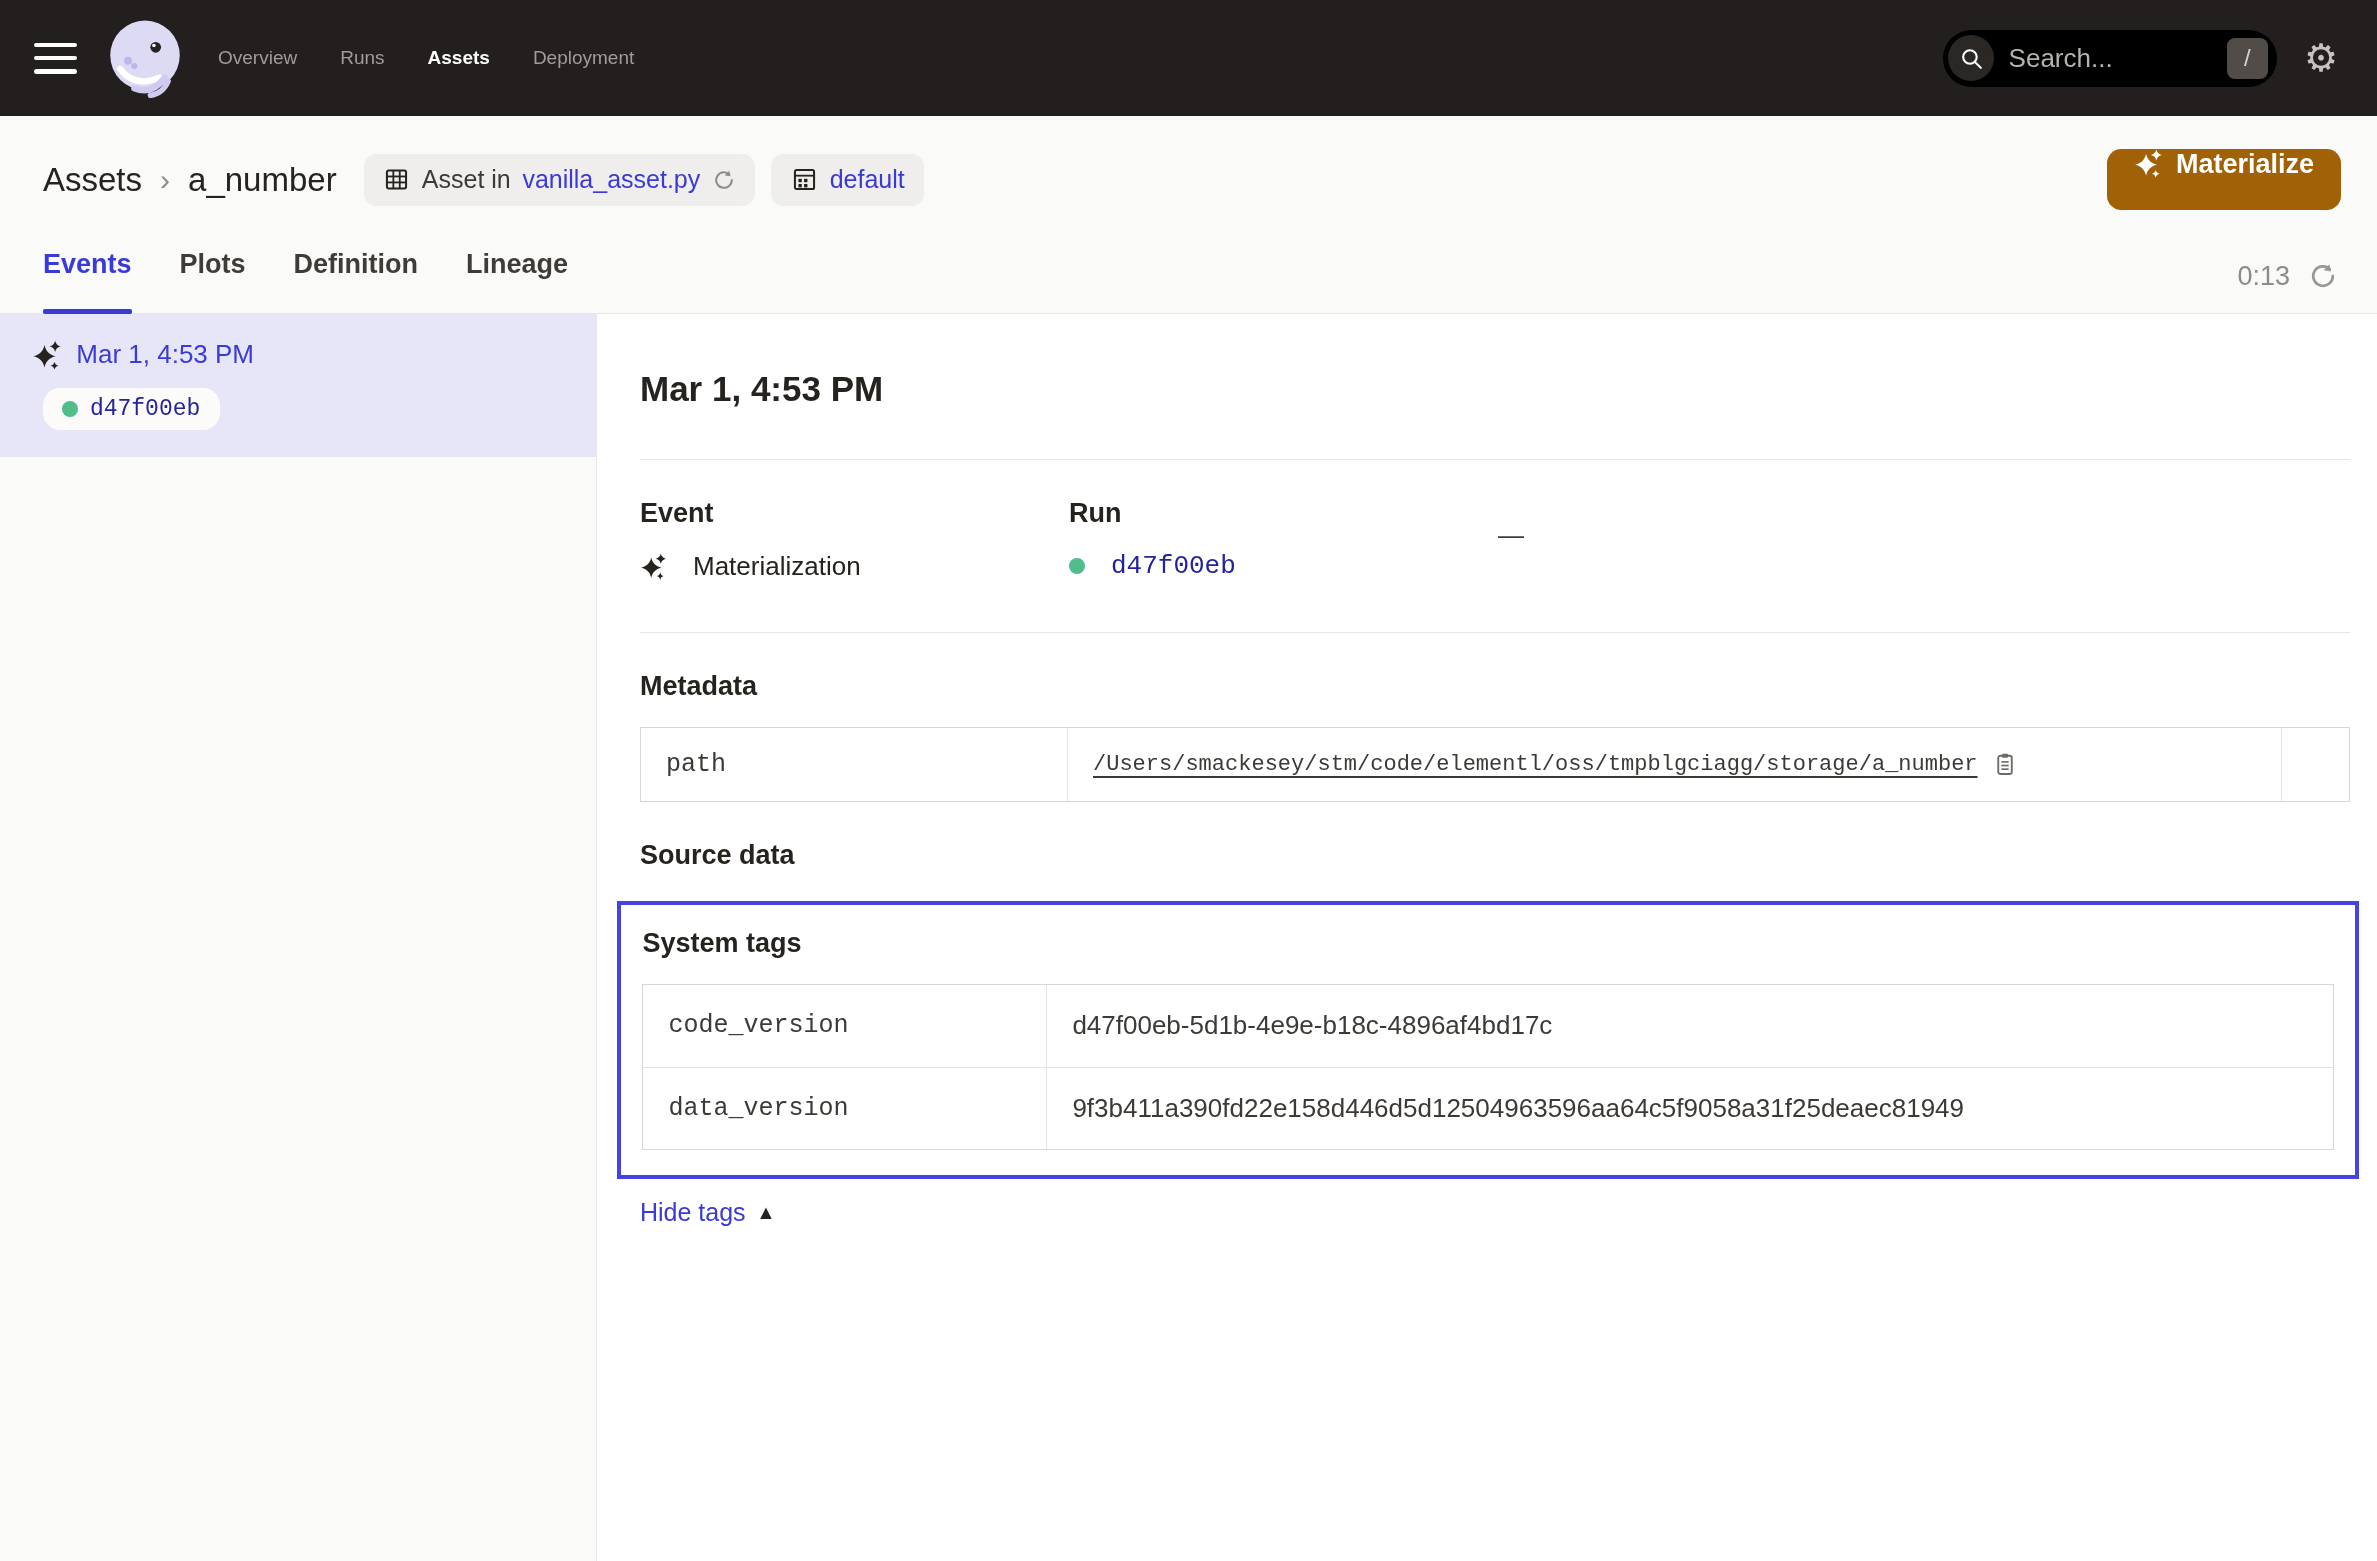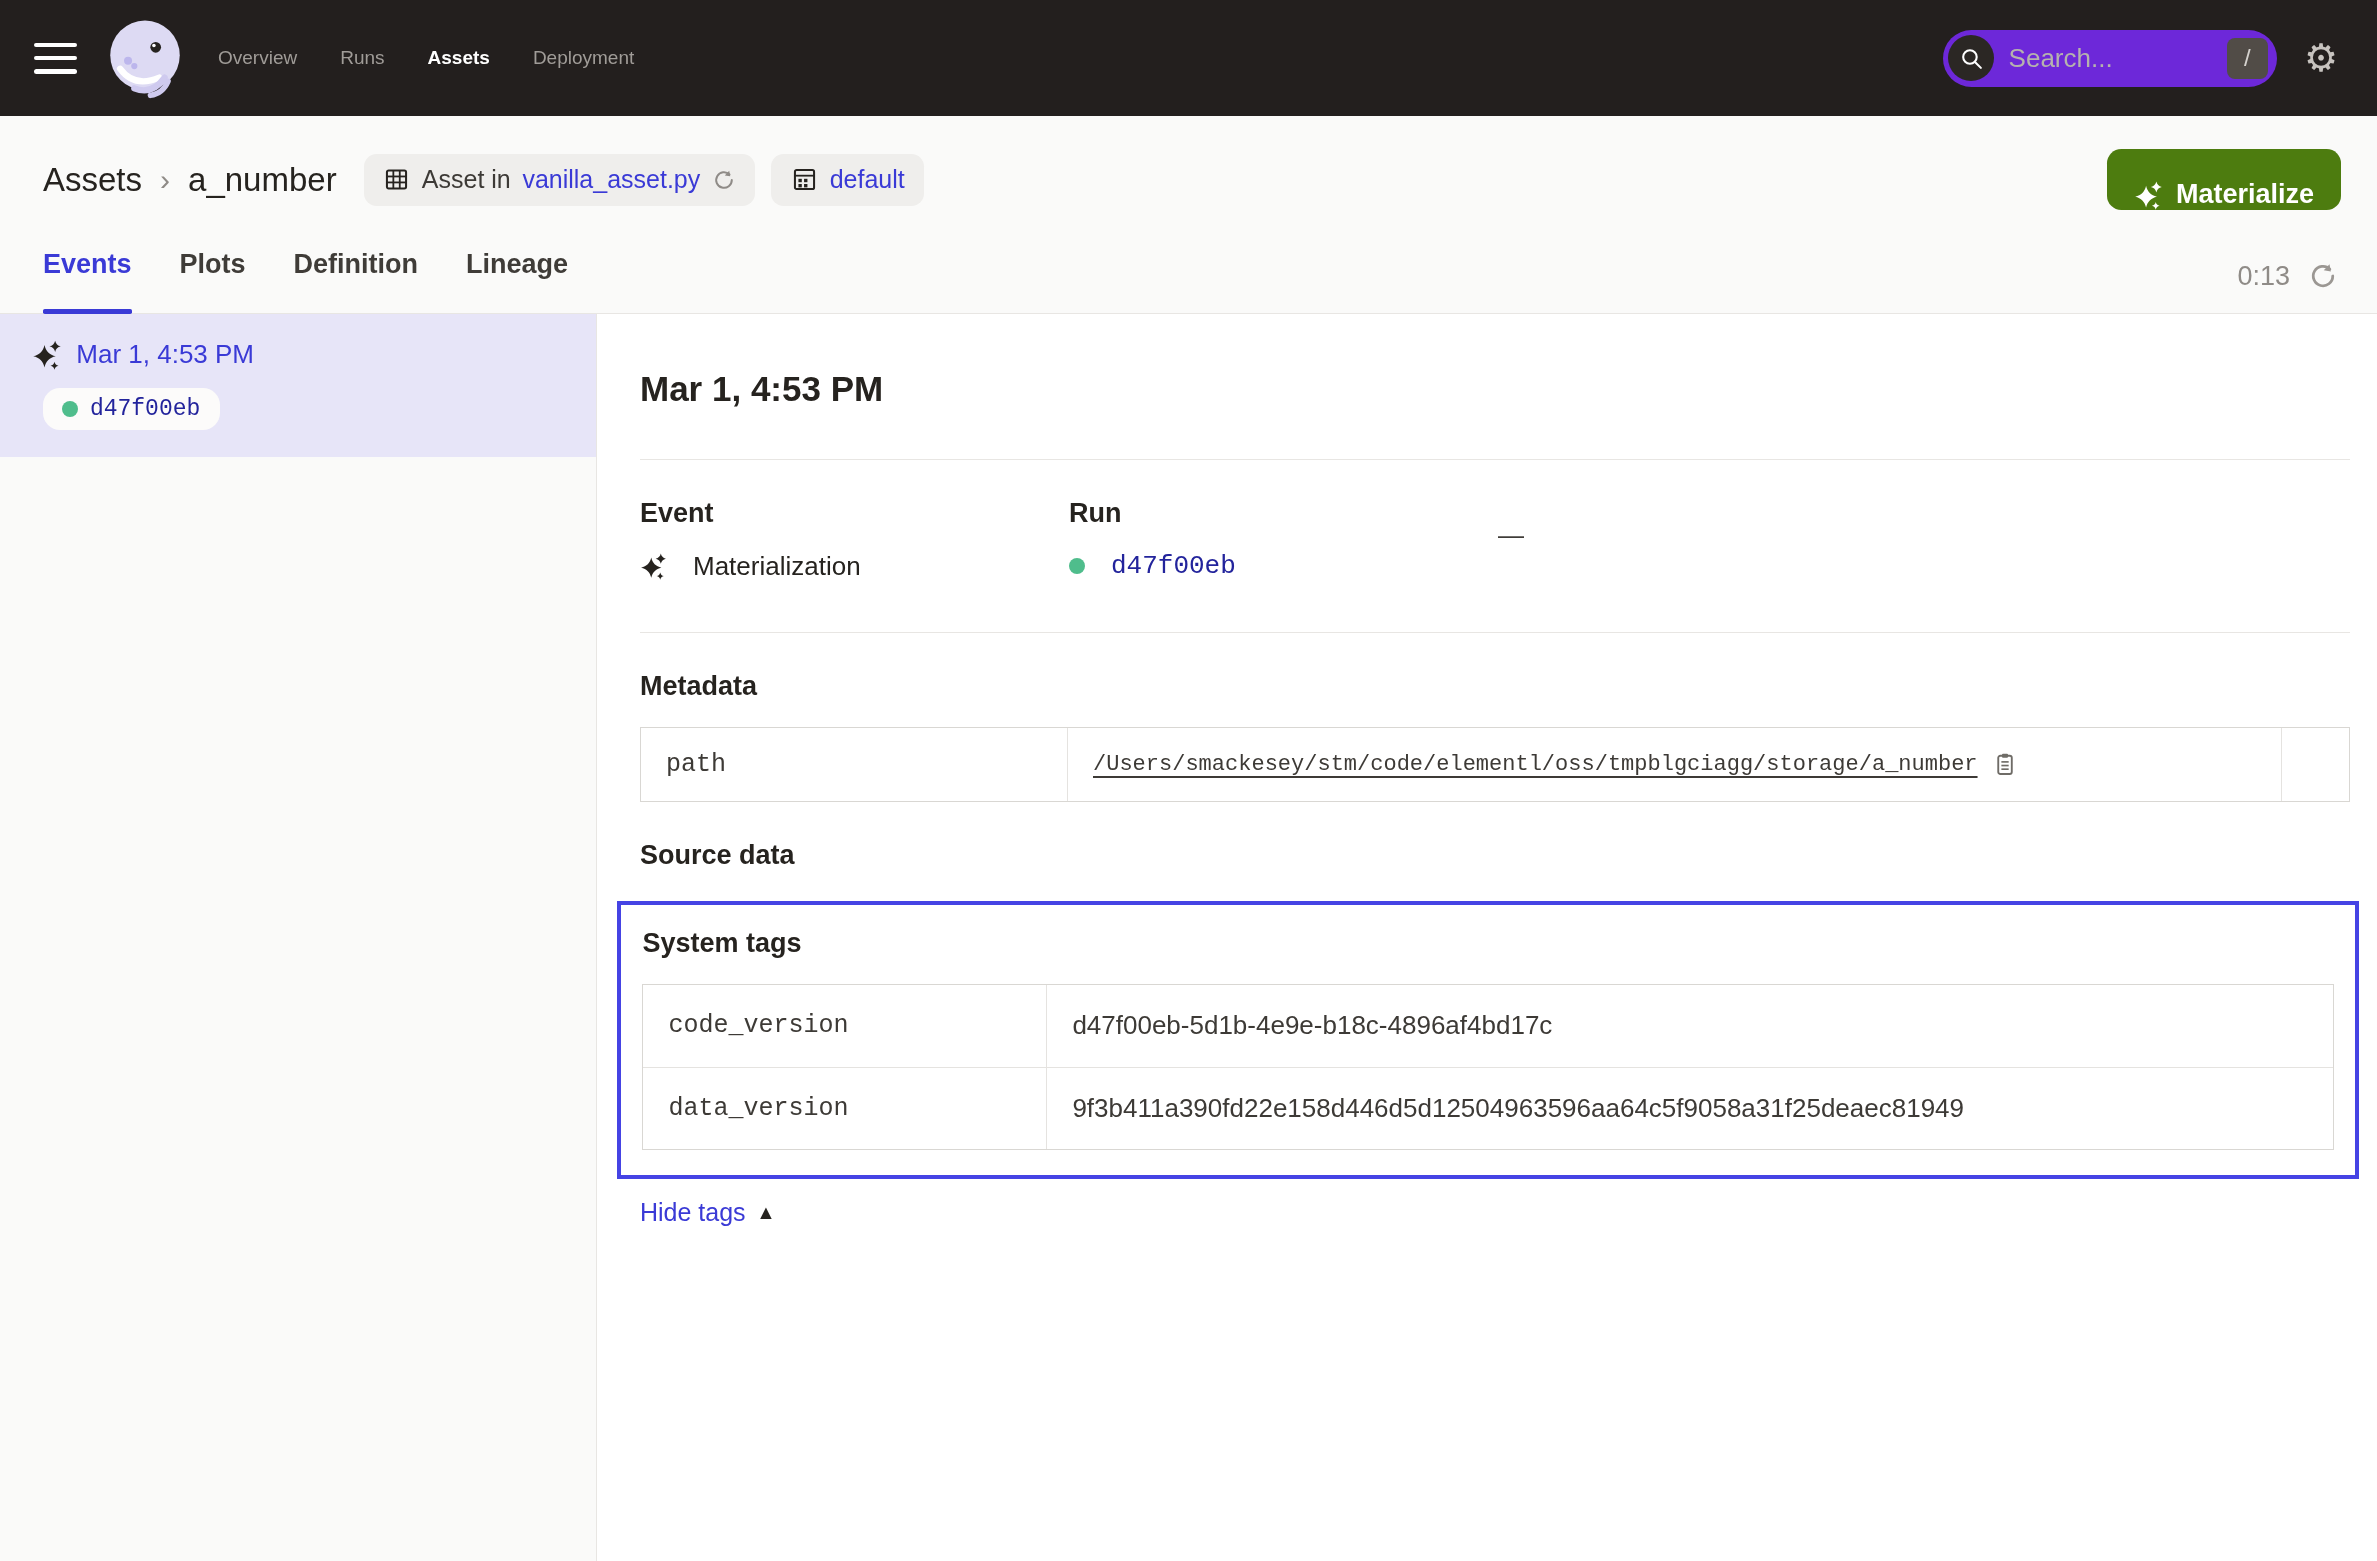--- a/index.html
+++ b/index.html
@@ -22,21 +22,21 @@
   }
   .hamburger { width: 43px; height: 31px; display: flex; flex-direction: column; justify-content: space-between; cursor: pointer; background: none; border: none; }
   .hamburger div { height: 4.5px; background: #ffffff; border-radius: 2.7px; }
   .logo { margin-left: 27px; }
   .nav { display: flex; align-items: center; gap: 43px; margin-left: 32px; }
   .nav a { text-decoration: none; font-size: 19px; color: #a09c98; }
   .nav a.active { color: #ffffff; font-weight: 700; }
   .topbar-spacer { flex: 1; }
   .search {
     width: 334px; height: 57px; border-radius: 29px;
-    background: #6d28d9; display: flex; align-items: center;
+    background: #000000; display: flex; align-items: center;
     padding: 0 9px 0 5.4px; gap: 14.3px; cursor: text;
   }
   .search-circle { width: 46px; height: 46px; border-radius: 50%; background: #2b2724; display: flex; align-items: center; justify-content: center; }
   .search-placeholder { flex: 1; font-size: 26px; color: #b6b2ae; }
   .search-kbd { width: 41px; height: 41px; border-radius: 8px; background: #514c47; color: #d5d2ce; font-size: 24px; display: flex; align-items: center; justify-content: center; }
   .gear { margin-left: 27px; font-family: "DejaVu Sans", sans-serif; font-size: 38px; color: #c7c3bf; background: none; border: none; cursor: pointer; line-height: 1; }
 
   
   .header {
     background: #fafaf9;
@@ -49,22 +49,22 @@
   .crumb-sep { color: #8f8b87; font-size: 30px; }
   .crumb-current { font-weight: 400; }
   .badges { display: flex; align-items: center; gap: 16px; margin-left: 27px; }
   .badge {
     height: 52px; padding: 0 19.6px; border-radius: 12.5px; background: #efeeec;
     display: flex; align-items: center; gap: 11.6px; font-size: 25px; color: #3d3a36; cursor: default;
   }
   .badge a { color: #3a3ad6; text-decoration: none; }
   .materialize-btn {
     height: 61px; padding: 0 27px; border: none; border-radius: 14.3px;
-    background: #4d7c0f; color: #ffffff; font-size: 27px; font-weight: 600;
-    display: flex; align-items: flex-end; gap: 13.4px; cursor: pointer;
+    background: #a16207; color: #ffffff; font-size: 27px; font-weight: 600;
+    display: flex; align-items: flex-start; gap: 13.4px; cursor: pointer;
     font-family: "Liberation Sans", sans-serif;
   }
 
   
   .tabsrow {
     background: #fafaf9; height: 80px; flex: 0 0 80px;
     display: flex; align-items: flex-end;
     padding: 0 39px 0 43px;
     border-bottom: 0.9px solid #e8e6e3;
   }

